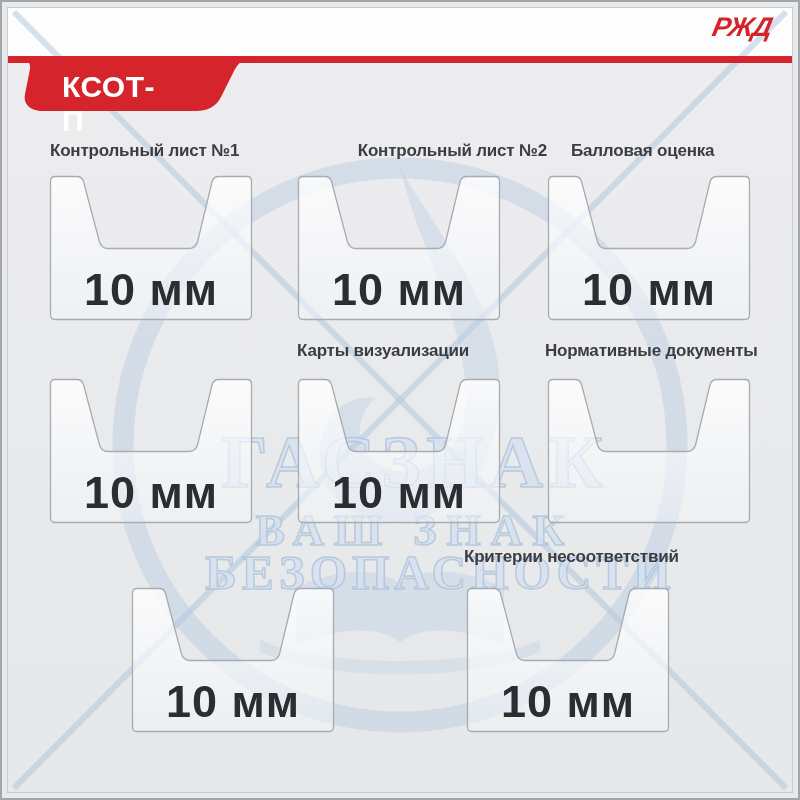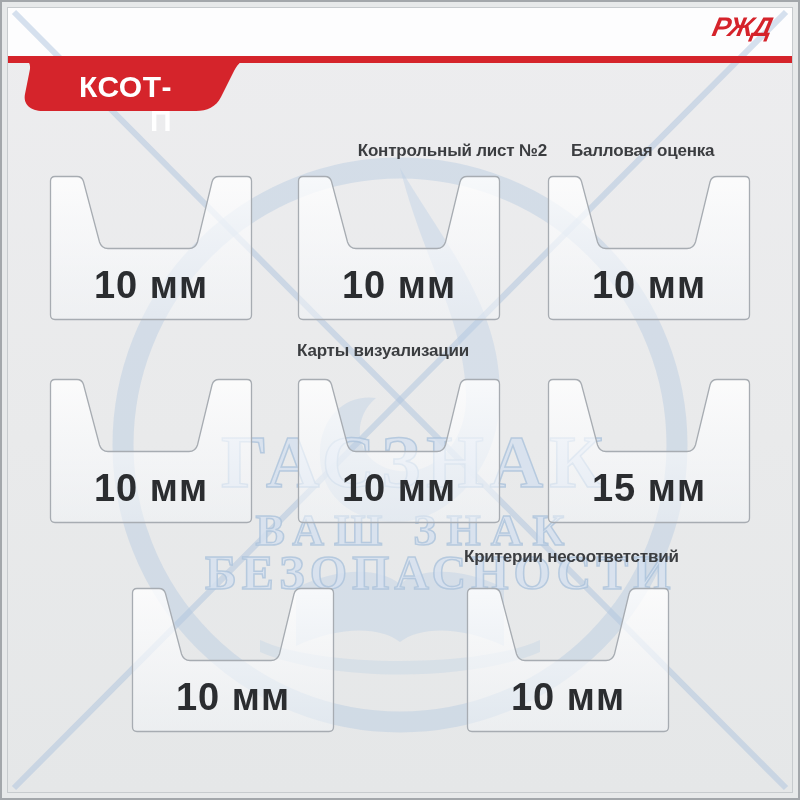--- a/index.html
+++ b/index.html
@@ -16,31 +16,31 @@
     font-family:"Liberation Serif",serif;font-weight:bold;
     color:rgba(214,225,238,0.85);
     -webkit-text-stroke:1.5px rgba(168,192,218,0.75);
     white-space:nowrap;}
   .wm-l1{left:205px;top:420px;width:420px;font-size:74px;letter-spacing:6px;}
   .wm-l2{left:205px;top:505px;width:420px;font-size:44px;letter-spacing:10px;}
   .wm-l3{left:205px;top:545px;width:420px;font-size:48px;letter-spacing:5px;}
   .red-strip{position:absolute;left:8px;top:56px;width:784px;height:7px;background:#d5242b;z-index:5;}
   .tab-svg{position:absolute;left:8px;top:56px;width:270px;height:60px;z-index:5;}
   .tab-label{position:absolute;left:62px;top:70px;width:110px;z-index:6;
-    text-align:right;font-size:30px;font-weight:bold;color:#ffffff;letter-spacing:0.5px;}
+    text-align:left;font-size:30px;font-weight:bold;color:#ffffff;letter-spacing:0.5px;}
   .rzd-logo{position:absolute;left:706px;top:12px;width:72px;height:32px;z-index:6;
     font-size:27px;font-weight:bold;font-style:italic;color:#d5232b;
     transform:skewX(-12deg);letter-spacing:-1px;text-align:center;}
   .plabel{position:absolute;z-index:4;width:250px;white-space:nowrap;
     font-size:17px;font-weight:600;color:#3b3d40;letter-spacing:-0.2px;}
   .pocket{position:absolute;width:206px;height:148px;z-index:3;}
   .pocket svg{position:absolute;left:0;top:0;}
   .pocket-shape{stroke:#a7acb2;stroke-width:1.3;fill:url(#pocketGrad);}
   .depth{position:absolute;left:0;right:0;top:90px;z-index:3;text-align:center;
-    font-size:38px;font-weight:600;color:#2b2d30;letter-spacing:1px;white-space:nowrap;}
+    font-size:45px;font-weight:600;color:#2b2d30;letter-spacing:1px;white-space:nowrap;}
   .frame{position:absolute;inset:0;z-index:9;pointer-events:none;
     border:2px solid #a3a7ab;
     box-shadow:inset 0 0 0 5px #e7e9ea, inset 0 0 0 6px #c7cbce;}
 </style>
 </head>
 <body>
 
 <div class="board">
 
   <svg width="0" height="0" style="position:absolute">
@@ -74,20 +74,21 @@
   <div class="wm-text wm-l3">БЕЗОПАСНОСТИ</div>
 
   <div class="red-strip"></div>
   <svg class="tab-svg" viewBox="0 0 270 60">
     <path d="M 10,0 L 246,0 C 236,2 230,7 226,15 L 213,41 C 208,51 199,55 188,55
              L 35,55 C 22,55 15,48 17,38 L 22,13 C 23,6 18,2 10,0 Z" fill="#d5242b"></path>
   </svg>
   <div class="tab-label">КСОТ-П</div>
   <div class="rzd-logo">РЖД</div>
 
+  <div class="plabel" style="left:50px;top:141px;">Контрольный лист №1</div>
   <div class="plabel" style="left:297px;top:141px;text-align:right;">Контрольный лист №2</div>
   <div class="plabel" style="left:547px;top:141px;margin-left:24px;">Балловая оценка</div>
 
   <div class="pocket" style="left:48px;top:174px;">
     <svg width="206" height="148" viewBox="0 0 206 148">
         <path class="pocket-shape" d="M 2.5,7 Q 2.5,2.5 7,2.5 L 29,2.5 Q 34,2.5 35.5,7.5 L 51.5,68 Q 53.5,74.5 60,74.5 L 141,74.5 Q 147.5,74.5 149.5,68 L 164,8 Q 165.5,2.5 171,2.5 L 199,2.5 Q 203.5,2.5 203.5,7 L 203.5,141 Q 203.5,145.5 199,145.5 L 7,145.5 Q 2.5,145.5 2.5,141 Z"></path>
       </svg>
     <div class="depth">10 мм</div>
   </div>
   <div class="pocket" style="left:296px;top:174px;">
@@ -97,38 +98,38 @@
     <div class="depth">10 мм</div>
   </div>
   <div class="pocket" style="left:546px;top:174px;">
     <svg width="206" height="148" viewBox="0 0 206 148">
         <path class="pocket-shape" d="M 2.5,7 Q 2.5,2.5 7,2.5 L 29,2.5 Q 34,2.5 35.5,7.5 L 51.5,68 Q 53.5,74.5 60,74.5 L 141,74.5 Q 147.5,74.5 149.5,68 L 164,8 Q 165.5,2.5 171,2.5 L 199,2.5 Q 203.5,2.5 203.5,7 L 203.5,141 Q 203.5,145.5 199,145.5 L 7,145.5 Q 2.5,145.5 2.5,141 Z"></path>
       </svg>
     <div class="depth">10 мм</div>
   </div>
 
   <div class="plabel" style="left:297px;top:341px;">Карты визуализации</div>
+  <div class="plabel" style="left:545px;top:341px;">Нормативные документы</div>
 
   <div class="pocket" style="left:48px;top:377px;">
     <svg width="206" height="148" viewBox="0 0 206 148">
         <path class="pocket-shape" d="M 2.5,7 Q 2.5,2.5 7,2.5 L 29,2.5 Q 34,2.5 35.5,7.5 L 51.5,68 Q 53.5,74.5 60,74.5 L 141,74.5 Q 147.5,74.5 149.5,68 L 164,8 Q 165.5,2.5 171,2.5 L 199,2.5 Q 203.5,2.5 203.5,7 L 203.5,141 Q 203.5,145.5 199,145.5 L 7,145.5 Q 2.5,145.5 2.5,141 Z"></path>
       </svg>
     <div class="depth">10 мм</div>
   </div>
   <div class="pocket" style="left:296px;top:377px;">
     <svg width="206" height="148" viewBox="0 0 206 148">
         <path class="pocket-shape" d="M 2.5,7 Q 2.5,2.5 7,2.5 L 29,2.5 Q 34,2.5 35.5,7.5 L 51.5,68 Q 53.5,74.5 60,74.5 L 141,74.5 Q 147.5,74.5 149.5,68 L 164,8 Q 165.5,2.5 171,2.5 L 199,2.5 Q 203.5,2.5 203.5,7 L 203.5,141 Q 203.5,145.5 199,145.5 L 7,145.5 Q 2.5,145.5 2.5,141 Z"></path>
       </svg>
     <div class="depth">10 мм</div>
   </div>
   <div class="pocket" style="left:546px;top:377px;">
     <svg width="206" height="148" viewBox="0 0 206 148">
         <path class="pocket-shape" d="M 2.5,7 Q 2.5,2.5 7,2.5 L 29,2.5 Q 34,2.5 35.5,7.5 L 51.5,68 Q 53.5,74.5 60,74.5 L 141,74.5 Q 147.5,74.5 149.5,68 L 164,8 Q 165.5,2.5 171,2.5 L 199,2.5 Q 203.5,2.5 203.5,7 L 203.5,141 Q 203.5,145.5 199,145.5 L 7,145.5 Q 2.5,145.5 2.5,141 Z"></path>
       </svg>
-    <div class="depth">15 мм</div>
   </div>
 
   <div class="plabel" style="left:464px;top:547px;">Критерии несоответствий</div>
 
   <div class="pocket" style="left:130px;top:586px;">
     <svg width="206" height="148" viewBox="0 0 206 148">
         <path class="pocket-shape" d="M 2.5,7 Q 2.5,2.5 7,2.5 L 29,2.5 Q 34,2.5 35.5,7.5 L 51.5,68 Q 53.5,74.5 60,74.5 L 141,74.5 Q 147.5,74.5 149.5,68 L 164,8 Q 165.5,2.5 171,2.5 L 199,2.5 Q 203.5,2.5 203.5,7 L 203.5,141 Q 203.5,145.5 199,145.5 L 7,145.5 Q 2.5,145.5 2.5,141 Z"></path>
       </svg>
     <div class="depth">10 мм</div>
   </div>

